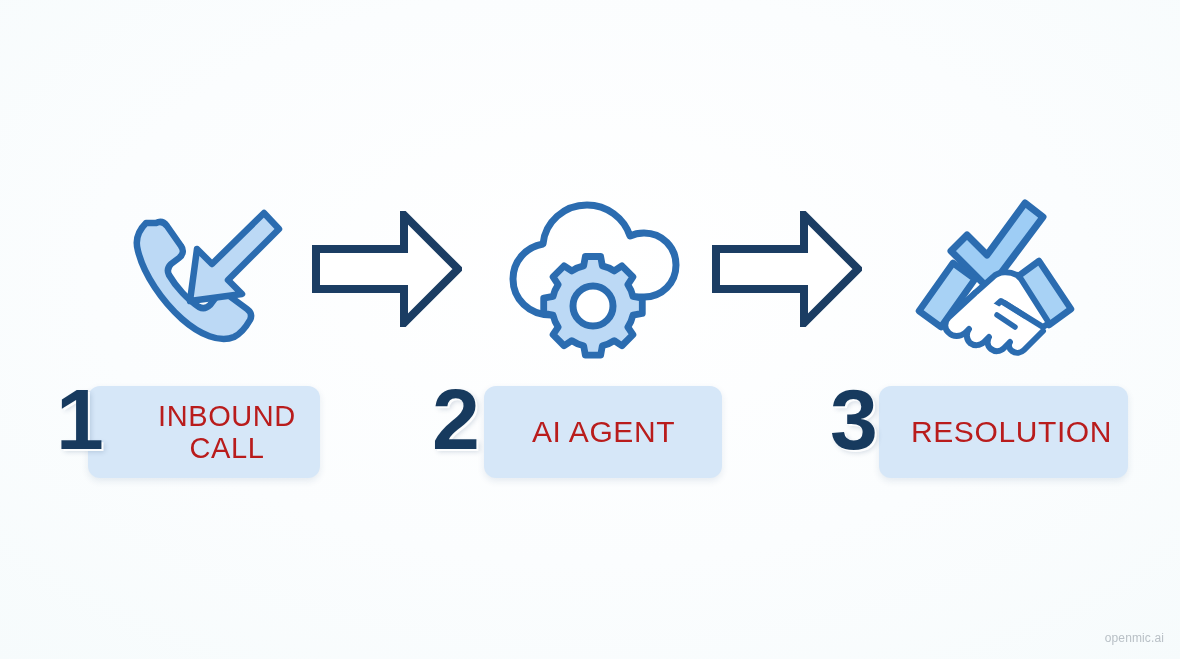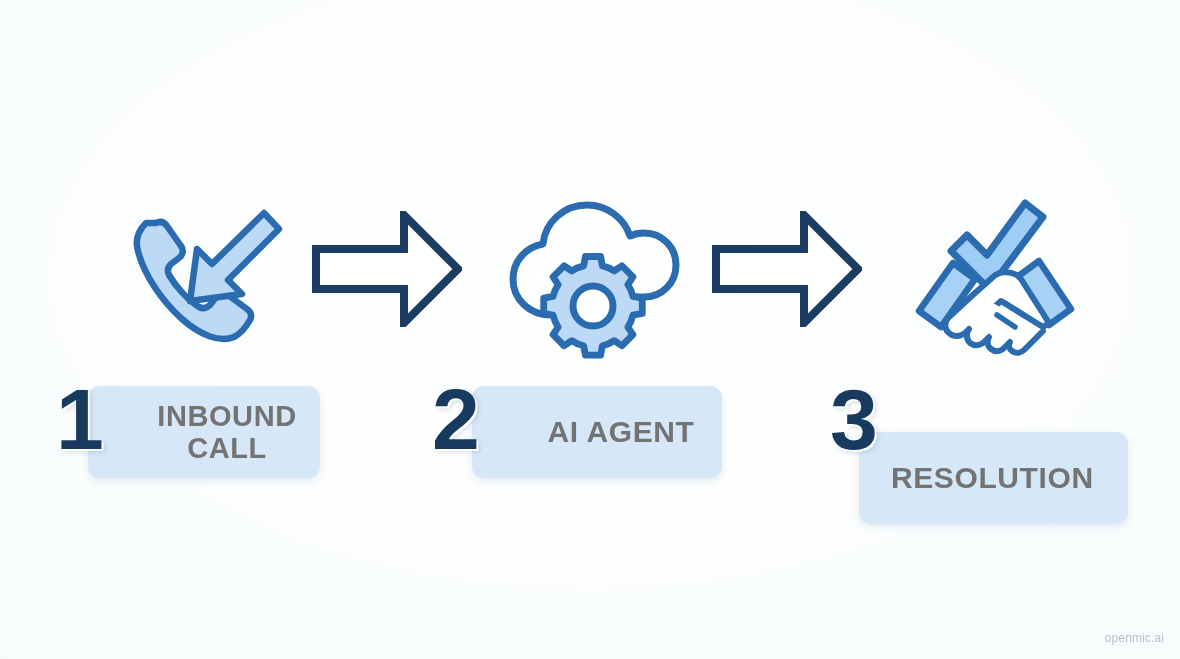--- a/index.html
+++ b/index.html
@@ -79,26 +79,26 @@
     position: absolute;
     top: 6px;
     height: 92px;
     border-radius: 12px;
     background: #d6e7f8;
     box-shadow: 0 3px 7px rgba(30, 70, 120, 0.10);
     display: flex;
     align-items: center;
   }
   #step-1 .badge { left: 32px;  right: 0; }
-  #step-2 .badge { left: 42px;  right: 0; justify-content: center; }
-  #step-3 .badge { left: 31px;  right: 0; margin-top: 46px; }
+  #step-2 .badge { left: 54px;  right: 0; }
+  #step-3 .badge { left: 51px;  right: 0; }
 
   .badge-text {
-    color: #737373;
-    font-weight: bold;
+    color: #b91c1c;
+    font-weight: normal;
     letter-spacing: 0.02em;
     line-height: 1.12;
     white-space: pre-line;
   }
   #step-1 .badge-text {
     font-size: 29px;
     padding-left: 54px;
     text-align: center;
     width: 170px;
   }

